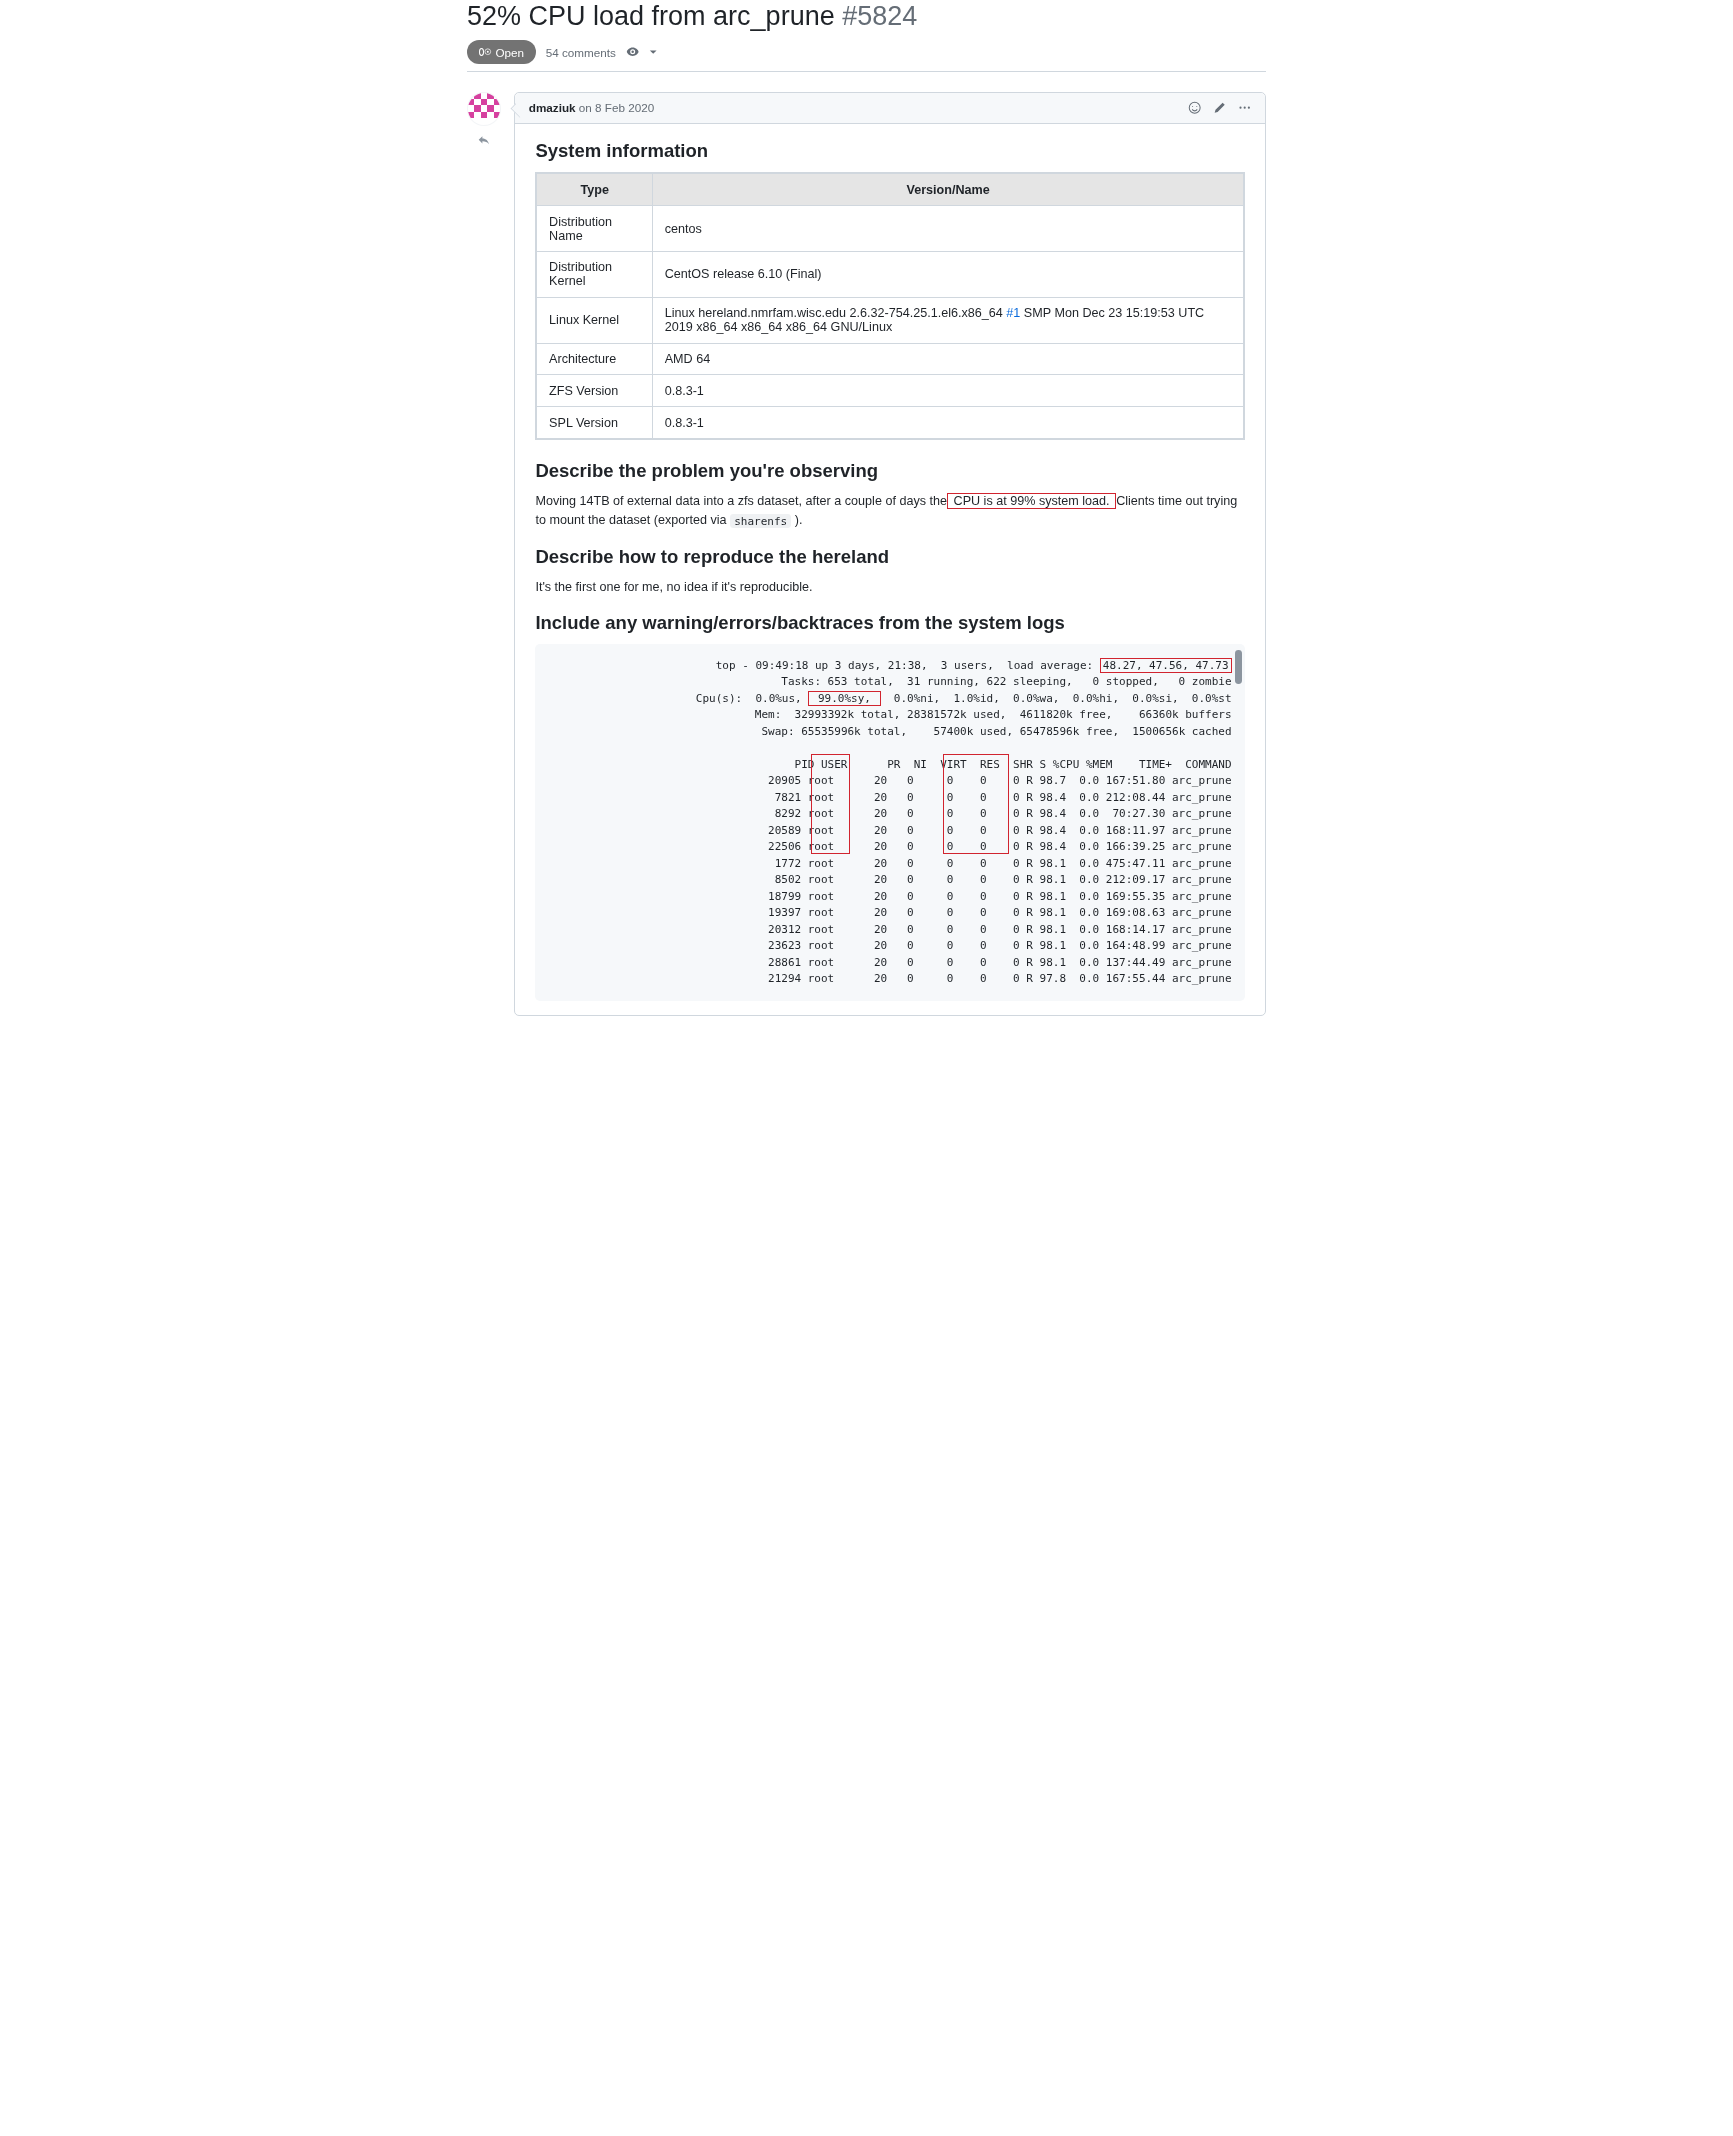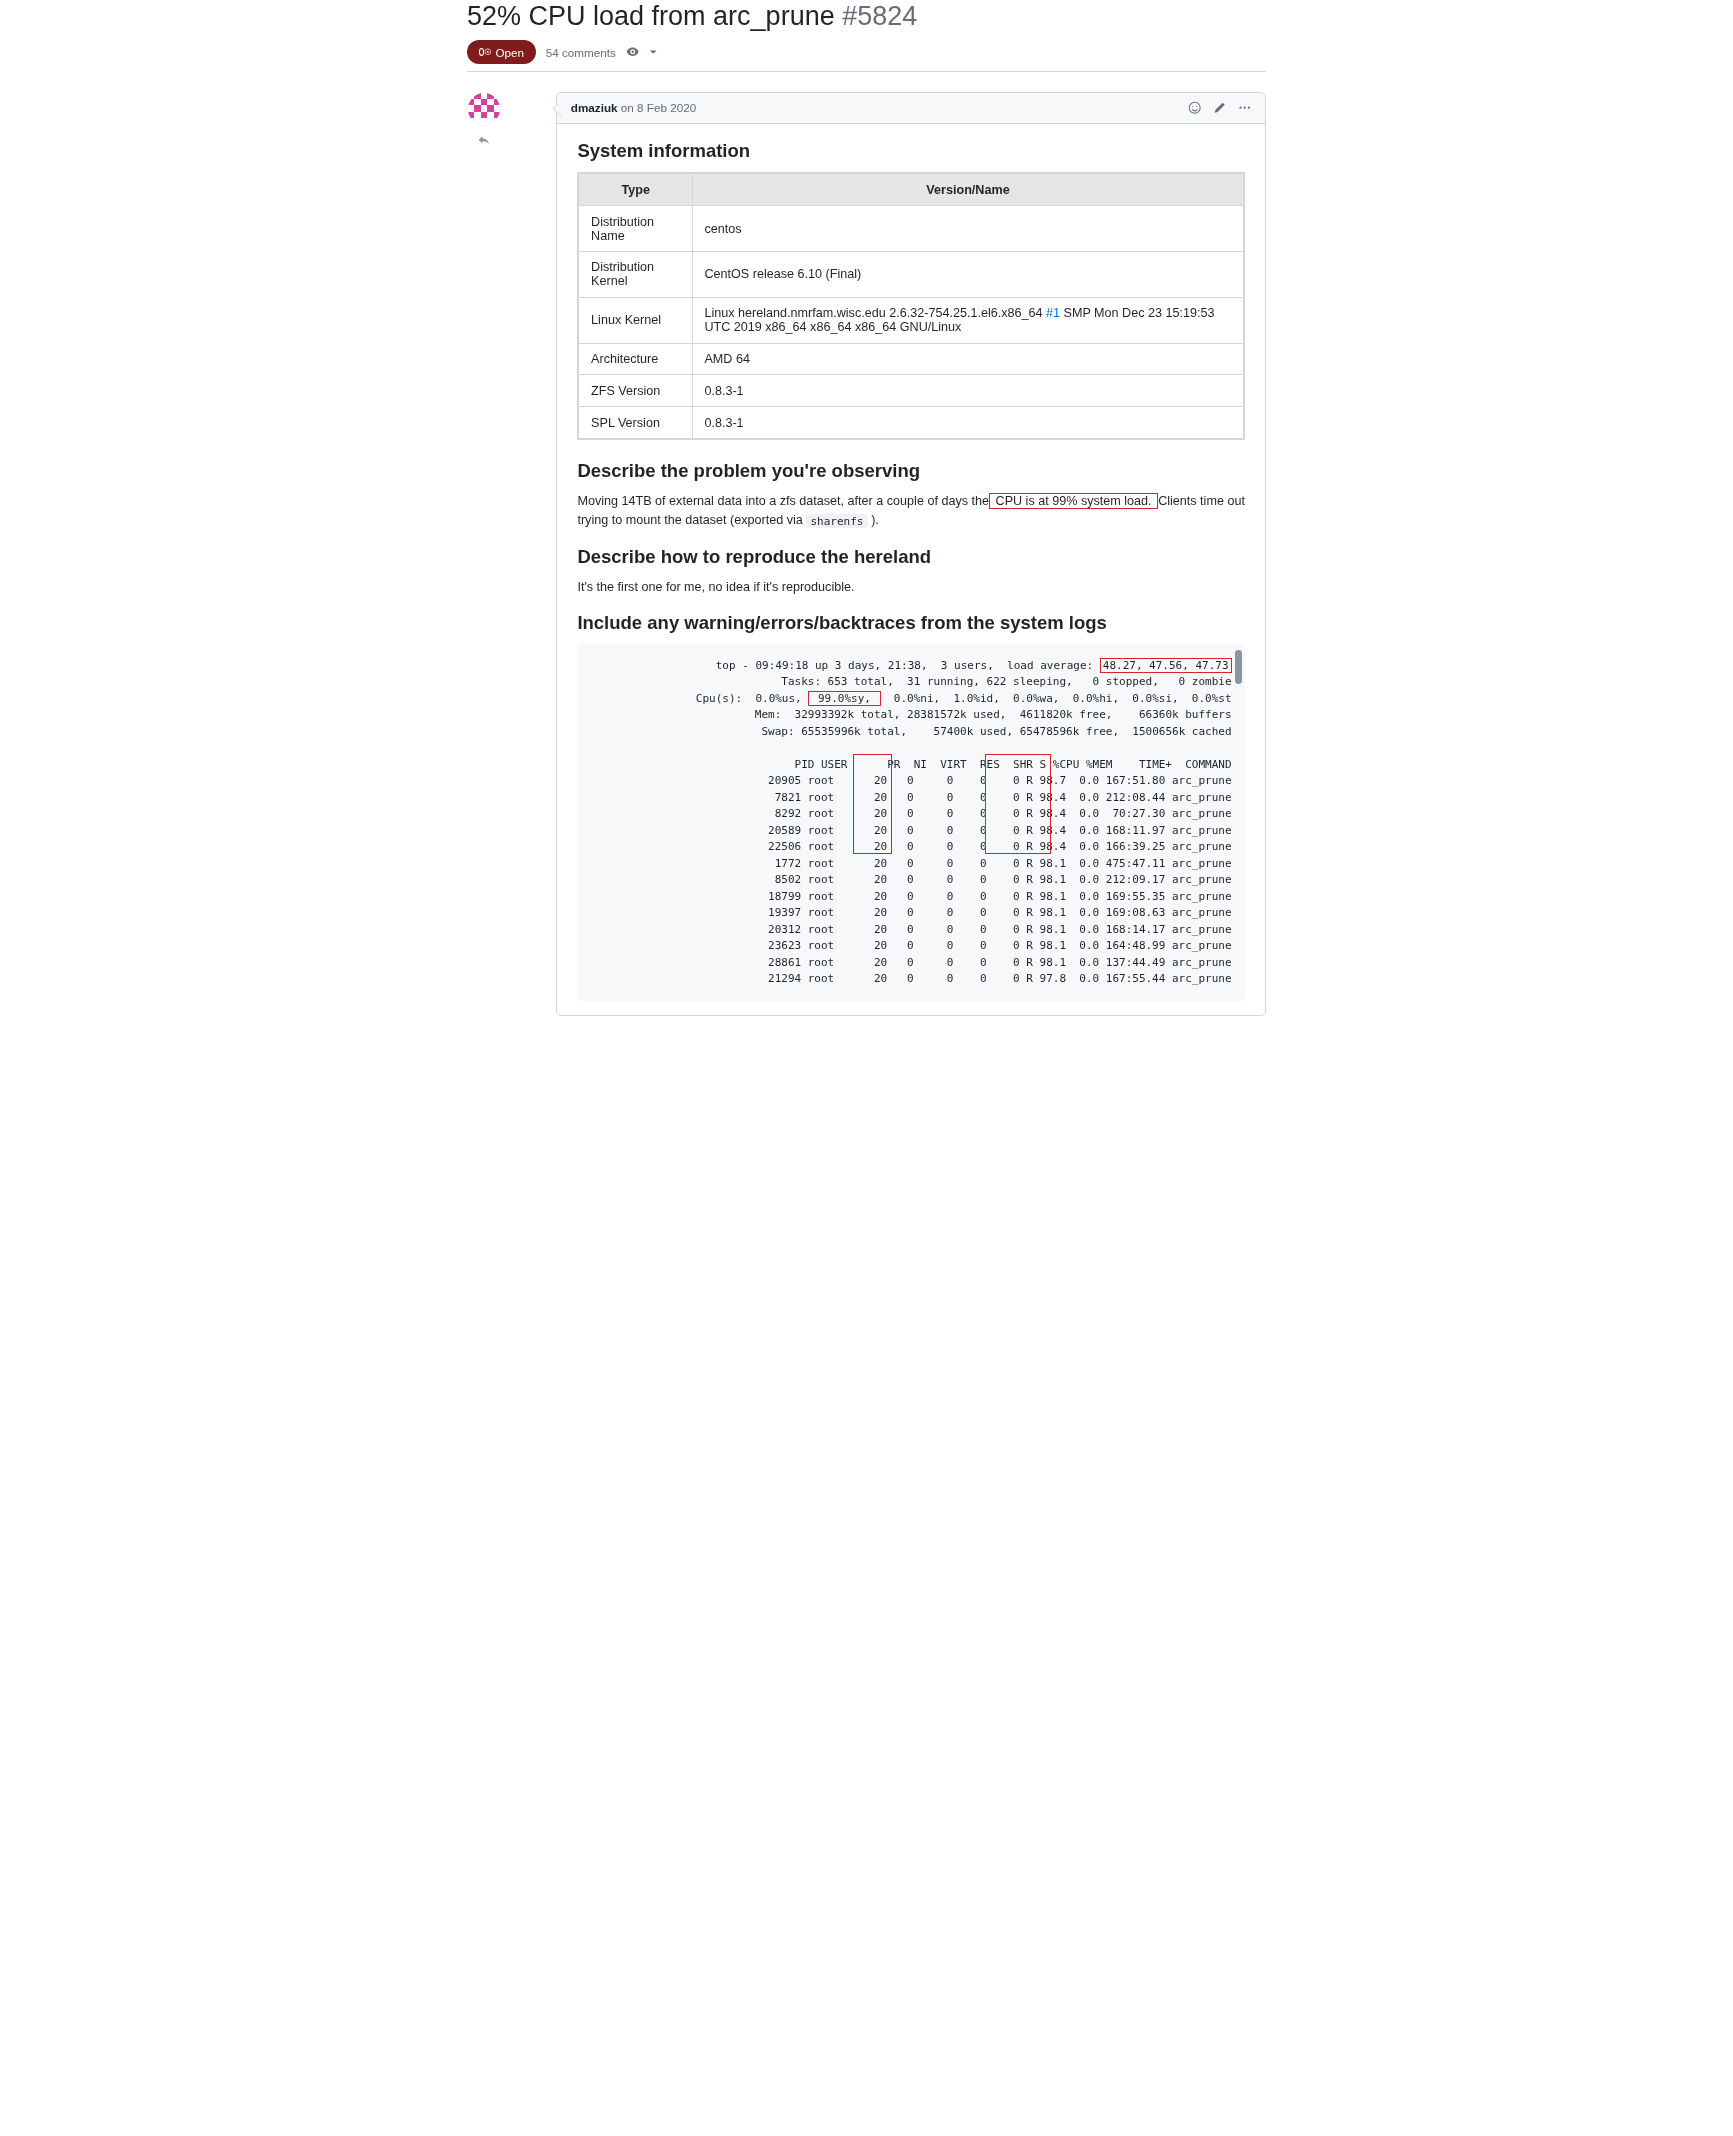--- a/index.html
+++ b/index.html
@@ -31,21 +31,21 @@
   .issue-meta {
     display: flex;
     align-items: center;
     gap: 10px;
     margin-top: 6.7px;
   }
   .state-badge {
     display: inline-flex;
     align-items: center;
     gap: 3.4px;
-    background: #7f1d1d;
+    background: #737373;
     color: #fff;
     border-radius: 84px;
     padding: 5px 11.7px;
     font-weight: 500;
   }
   .state-badge .dot-icon {
     display: inline-flex;
     align-items: center;
     justify-content: center;
     width: 13.4px;
@@ -80,21 +80,20 @@
   .reply-arrow {
     margin-top: 8.4px;
     color: #8c959f;
     text-align: center;
   }
   .comment-col { flex: 1; }
   .comment-box {
     border: 0.8px solid #d0d7de;
     border-radius: 5px;
     position: relative;
-    margin-left: 42px;
   }
   .comment-box::before {
     content: "";
     position: absolute;
     left: -7.6px; top: 10px;
     width: 6.7px; height: 13.4px;
     background: #f6f8fa;
     border-top: 0.8px solid #d0d7de;
     border-left: 0.8px solid #d0d7de;
     transform: rotate(-45deg);

